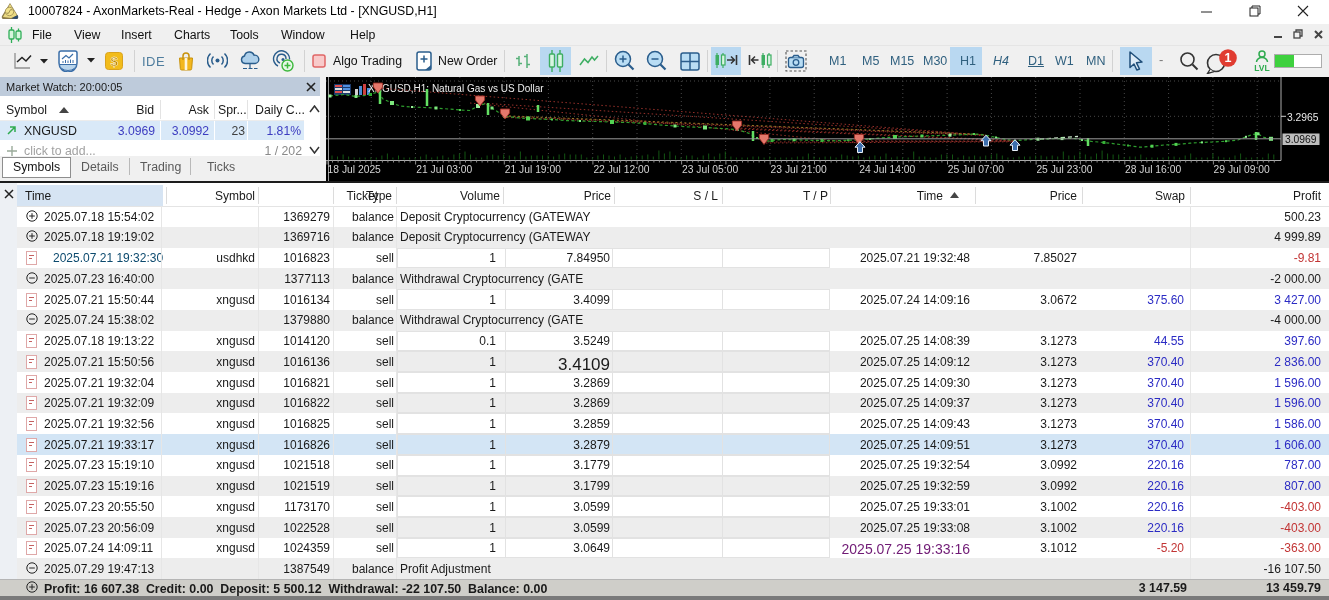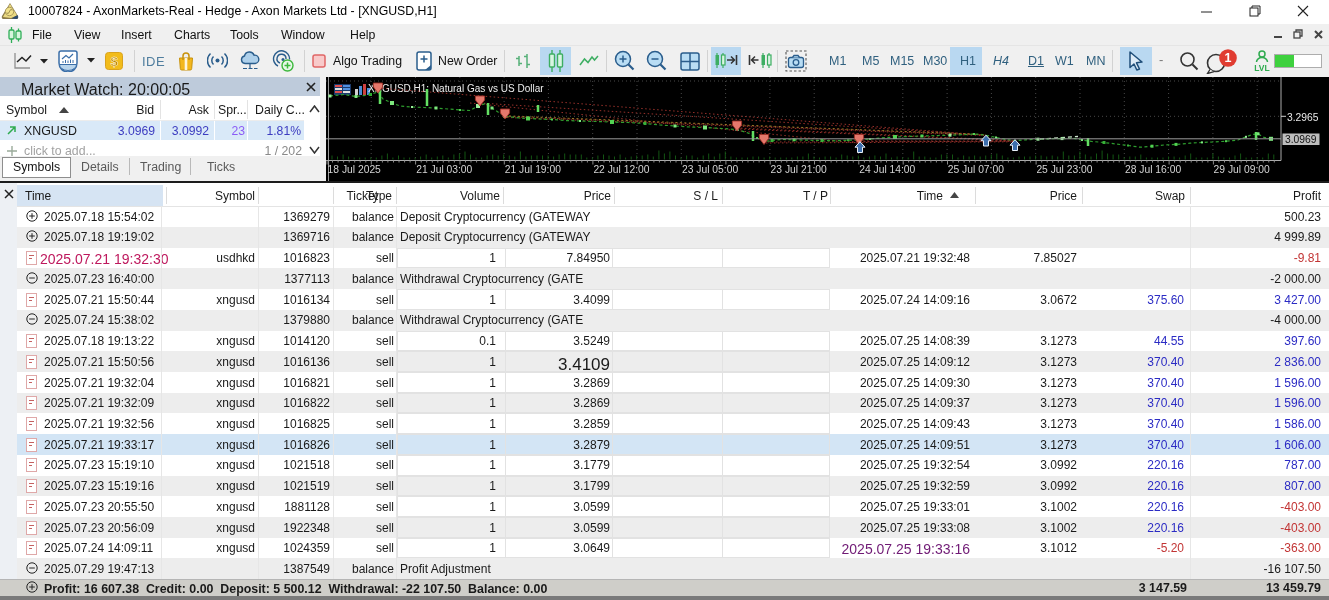--- a/index.html
+++ b/index.html
@@ -181,21 +181,21 @@
 <text x="23" y="13.3" font-family="Liberation Sans" font-size="12.5" font-weight="bold" fill="#fff" text-anchor="middle">1</text>
   </svg>
 <svg class="abs" style="left:1251px;top:49px" width="22" height="24" viewBox="0 0 22 24">
 <circle cx="11" cy="5" r="3" fill="none" stroke="#2fab4f" stroke-width="1.5"></circle>
 <path d="M5.5 13 a5.5 4.5 0 0 1 11 0" fill="none" stroke="#2fab4f" stroke-width="1.5"></path>
 <text x="11" y="22" font-family="Liberation Sans" font-size="8.5" font-weight="bold" fill="#2fab4f" text-anchor="middle">LVL</text>
   </svg>
 <div class="abs" style="left:1274px;top:54px;width:48px;height:14px;background:#fff;border:1px solid #adadad;"></div>
 <div class="abs" style="left:1275px;top:55px;width:19px;height:12px;background:#3fd13f;"></div>
 <div class="abs" style="left:0;top:77px;width:320px;height:19px;background:#becbdb;"></div>
-<div class="abs" style="left:6px;top:80.5px;font-size:16px;color:#1a1a1a;margin-left:15px;">Market Watch: 20:00:05</div>
+<div class="abs" style="left:6px;top:80.5px;font-size:11px;color:#1a1a1a;">Market Watch: 20:00:05</div>
 <svg class="abs" style="left:306px;top:82px" width="10" height="10" viewBox="0 0 10 10">
     <path d="M1 1 l8 8 M9 1 l-8 8" stroke="#222" stroke-width="1.6"></path>
   </svg>
 <div class="abs" style="left:0;top:96px;width:320px;height:85px;background:#fff;"></div>
 <div class="abs" style="left:6px;top:103px;font-size:12.3px;color:#1a1a1a;">Symbol</div>
 <svg class="abs" style="left:59px;top:107px" width="10" height="6" viewBox="0 0 10 6">
     <path d="M5 0 L10 6 H0 Z" fill="#444"></path>
   </svg>
 <div class="abs r" style="left:100px;top:103px;width:54px;font-size:12.3px;color:#1a1a1a;">Bid</div>
 <div class="abs r" style="left:155px;top:103px;width:54px;font-size:12.3px;color:#1a1a1a;">Ask</div>
@@ -208,21 +208,21 @@
 <div class="abs" style="left:0;top:121px;width:304px;height:19px;background:#d9e9f8;"></div>
 <div class="abs" style="left:160px;top:121px;width:1px;height:19px;background:#fff;"></div>
 <div class="abs" style="left:214px;top:121px;width:1px;height:19px;background:#fff;"></div>
 <div class="abs" style="left:247px;top:121px;width:1px;height:19px;background:#fff;"></div>
 <svg class="abs" style="left:7px;top:126px" width="9" height="9" viewBox="0 0 9 9">
     <path d="M1 8 L8 1 M3 1 h5 v5" fill="none" stroke="#2fab4f" stroke-width="1.5"></path>
   </svg>
 <div class="abs" style="left:24px;top:124px;font-size:12.4px;color:#1a1a1a;">XNGUSD</div>
 <div class="abs r" style="left:100px;top:124px;width:55px;font-size:12.2px;color:#3c3cc0;">3.0969</div>
 <div class="abs r" style="left:154px;top:124px;width:55px;font-size:12.2px;color:#3c3cc0;">3.0992</div>
-<div class="abs r" style="left:190px;top:124px;width:55px;font-size:12.2px;color:#8b5cf6;">23</div>
+<div class="abs r" style="left:190px;top:124px;width:55px;font-size:12.2px;color:#404040;">23</div>
 <div class="abs r" style="left:246px;top:124px;width:55px;font-size:12.2px;color:#3c3cc0;">1.81%</div>
 <svg class="abs" style="left:7px;top:146px" width="10" height="10" viewBox="0 0 10 10">
     <path d="M5 0 v10 M0 5 h10" stroke="#9bab9b" stroke-width="1.4"></path>
   </svg>
 <div class="abs" style="left:24px;top:144px;font-size:12.3px;color:#a2a2a2;">click to add...</div>
 <div class="abs r" style="left:246px;top:144px;width:56px;font-size:12.3px;color:#8a8a8a;">1 / 202</div>
 <svg class="abs" style="left:309px;top:105px" width="11" height="8" viewBox="0 0 11 8">
     <path d="M1 7 L5.5 1 L10 7" fill="none" stroke="#333" stroke-width="1.5"></path>
   </svg>
 <svg class="abs" style="left:309px;top:146px" width="11" height="8" viewBox="0 0 11 8">
@@ -782,21 +782,21 @@
   </svg>
 <div class="abs" style="left:44px;top:230.4px;font-size:12px;color:#1a1a1a;white-space:nowrap;">2025.07.18 19:19:02</div>
 <div class="abs r" style="left:240px;top:230.4px;width:90px;font-size:12px;color:#1a1a1a;white-space:nowrap;">1369716</div>
 <div class="abs r" style="left:324px;top:230.4px;width:70px;font-size:12px;color:#1a1a1a;white-space:nowrap;">balance</div>
 <div class="abs" style="left:400px;top:230.4px;font-size:12px;color:#1a1a1a;white-space:nowrap;">Deposit Cryptocurrency (GATEWAY</div>
 <div class="abs r" style="left:1211px;top:230.4px;width:110px;font-size:12px;color:#1a1a1a;">4 999.89</div>
 <svg class="abs" style="left:26px;top:251.14px" width="11" height="14" viewBox="0 0 11 14">
     <rect x="0.5" y="0.5" width="10" height="13" fill="#fff" stroke="#dfa8a8" stroke-width="1"></rect>
     <path d="M3 4.5 h5 M3 7.5 h3" stroke="#c46060" stroke-width="1.2"></path>
   </svg>
-<div class="abs" style="left:40px;top:251.1px;font-size:14px;color:#be185d;white-space:nowrap;">2025.07.21 19:32:30</div>
+<div class="abs" style="left:53px;top:251.1px;font-size:12px;color:#0c4a6e;white-space:nowrap;">2025.07.21 19:32:30</div>
 <div class="abs r" style="left:175px;top:251.1px;width:80px;font-size:12px;color:#1a1a1a;white-space:nowrap;">usdhkd</div>
 <div class="abs r" style="left:240px;top:251.1px;width:90px;font-size:12px;color:#1a1a1a;white-space:nowrap;">1016823</div>
 <div class="abs r" style="left:324px;top:251.1px;width:70px;font-size:12px;color:#1a1a1a;white-space:nowrap;">sell</div>
 <div class="abs" style="left:397px;top:247.6px;width:433px;height:20.72px;border:1px solid #e2e2e2;"></div>
 <div class="abs" style="left:505px;top:247.6px;width:1px;height:20.72px;background:#e2e2e2;"></div>
 <div class="abs" style="left:612px;top:247.6px;width:1px;height:20.72px;background:#e2e2e2;"></div>
 <div class="abs" style="left:722px;top:247.6px;width:1px;height:20.72px;background:#e2e2e2;"></div>
 <div class="abs r" style="left:416px;top:251.1px;width:80px;font-size:12px;color:#1a1a1a;white-space:nowrap;">1</div>
 <div class="abs r" style="left:520px;top:251.1px;width:90px;font-size:12px;color:#1a1a1a;white-space:nowrap;">7.84950</div>
 <div class="abs r" style="left:840px;top:251.1px;width:130px;font-size:12px;color:#1a1a1a;white-space:nowrap;">2025.07.21 19:32:48</div>
@@ -987,40 +987,40 @@
 <div class="abs r" style="left:840px;top:479.1px;width:130px;font-size:12px;color:#1a1a1a;white-space:nowrap;">2025.07.25 19:32:59</div>
 <div class="abs r" style="left:987px;top:479.1px;width:90px;font-size:12px;color:#1a1a1a;white-space:nowrap;">3.0992</div>
 <div class="abs r" style="left:1094px;top:479.1px;width:90px;font-size:12px;color:#2b2bc4;">220.16</div>
 <div class="abs r" style="left:1211px;top:479.1px;width:110px;font-size:12px;color:#2b2bc4;">807.00</div>
 <svg class="abs" style="left:26px;top:499.78px" width="11" height="14" viewBox="0 0 11 14">
     <rect x="0.5" y="0.5" width="10" height="13" fill="#fff" stroke="#dfa8a8" stroke-width="1"></rect>
     <path d="M3 4.5 h5 M3 7.5 h3" stroke="#c46060" stroke-width="1.2"></path>
   </svg>
 <div class="abs" style="left:44px;top:499.8px;font-size:12px;color:#1a1a1a;white-space:nowrap;">2025.07.23 20:55:50</div>
 <div class="abs r" style="left:175px;top:499.8px;width:80px;font-size:12px;color:#1a1a1a;white-space:nowrap;">xngusd</div>
-<div class="abs r" style="left:240px;top:499.8px;width:90px;font-size:12px;color:#1a1a1a;white-space:nowrap;">1881128</div>
+<div class="abs r" style="left:240px;top:499.8px;width:90px;font-size:12px;color:#1a1a1a;white-space:nowrap;">1173170</div>
 <div class="abs r" style="left:324px;top:499.8px;width:70px;font-size:12px;color:#1a1a1a;white-space:nowrap;">sell</div>
 <div class="abs" style="left:397px;top:496.3px;width:433px;height:20.72px;border:1px solid #e2e2e2;"></div>
 <div class="abs" style="left:505px;top:496.3px;width:1px;height:20.72px;background:#e2e2e2;"></div>
 <div class="abs" style="left:612px;top:496.3px;width:1px;height:20.72px;background:#e2e2e2;"></div>
 <div class="abs" style="left:722px;top:496.3px;width:1px;height:20.72px;background:#e2e2e2;"></div>
 <div class="abs r" style="left:416px;top:499.8px;width:80px;font-size:12px;color:#1a1a1a;white-space:nowrap;">1</div>
 <div class="abs r" style="left:520px;top:499.8px;width:90px;font-size:12px;color:#1a1a1a;white-space:nowrap;">3.0599</div>
 <div class="abs r" style="left:840px;top:499.8px;width:130px;font-size:12px;color:#1a1a1a;white-space:nowrap;">2025.07.25 19:33:01</div>
 <div class="abs r" style="left:987px;top:499.8px;width:90px;font-size:12px;color:#1a1a1a;white-space:nowrap;">3.1002</div>
 <div class="abs r" style="left:1094px;top:499.8px;width:90px;font-size:12px;color:#2b2bc4;">220.16</div>
 <div class="abs r" style="left:1211px;top:499.8px;width:110px;font-size:12px;color:#c23434;">-403.00</div>
 <div class="abs" style="left:17px;top:517.0px;width:1312px;height:20.72px;background:#ededed;"></div>
 <svg class="abs" style="left:26px;top:520.5px" width="11" height="14" viewBox="0 0 11 14">
     <rect x="0.5" y="0.5" width="10" height="13" fill="#fff" stroke="#dfa8a8" stroke-width="1"></rect>
     <path d="M3 4.5 h5 M3 7.5 h3" stroke="#c46060" stroke-width="1.2"></path>
   </svg>
 <div class="abs" style="left:44px;top:520.5px;font-size:12px;color:#1a1a1a;white-space:nowrap;">2025.07.23 20:56:09</div>
 <div class="abs r" style="left:175px;top:520.5px;width:80px;font-size:12px;color:#1a1a1a;white-space:nowrap;">xngusd</div>
-<div class="abs r" style="left:240px;top:520.5px;width:90px;font-size:12px;color:#1a1a1a;white-space:nowrap;">1922348</div>
+<div class="abs r" style="left:240px;top:520.5px;width:90px;font-size:12px;color:#1a1a1a;white-space:nowrap;">1022528</div>
 <div class="abs r" style="left:324px;top:520.5px;width:70px;font-size:12px;color:#1a1a1a;white-space:nowrap;">sell</div>
 <div class="abs" style="left:397px;top:517.0px;width:433px;height:20.72px;border:1px solid #e2e2e2;"></div>
 <div class="abs" style="left:505px;top:517.0px;width:1px;height:20.72px;background:#e2e2e2;"></div>
 <div class="abs" style="left:612px;top:517.0px;width:1px;height:20.72px;background:#e2e2e2;"></div>
 <div class="abs" style="left:722px;top:517.0px;width:1px;height:20.72px;background:#e2e2e2;"></div>
 <div class="abs r" style="left:416px;top:520.5px;width:80px;font-size:12px;color:#1a1a1a;white-space:nowrap;">1</div>
 <div class="abs r" style="left:520px;top:520.5px;width:90px;font-size:12px;color:#1a1a1a;white-space:nowrap;">3.0599</div>
 <div class="abs r" style="left:840px;top:520.5px;width:130px;font-size:12px;color:#1a1a1a;white-space:nowrap;">2025.07.25 19:33:08</div>
 <div class="abs r" style="left:987px;top:520.5px;width:90px;font-size:12px;color:#1a1a1a;white-space:nowrap;">3.1002</div>
 <div class="abs r" style="left:1094px;top:520.5px;width:90px;font-size:12px;color:#2b2bc4;">220.16</div>

